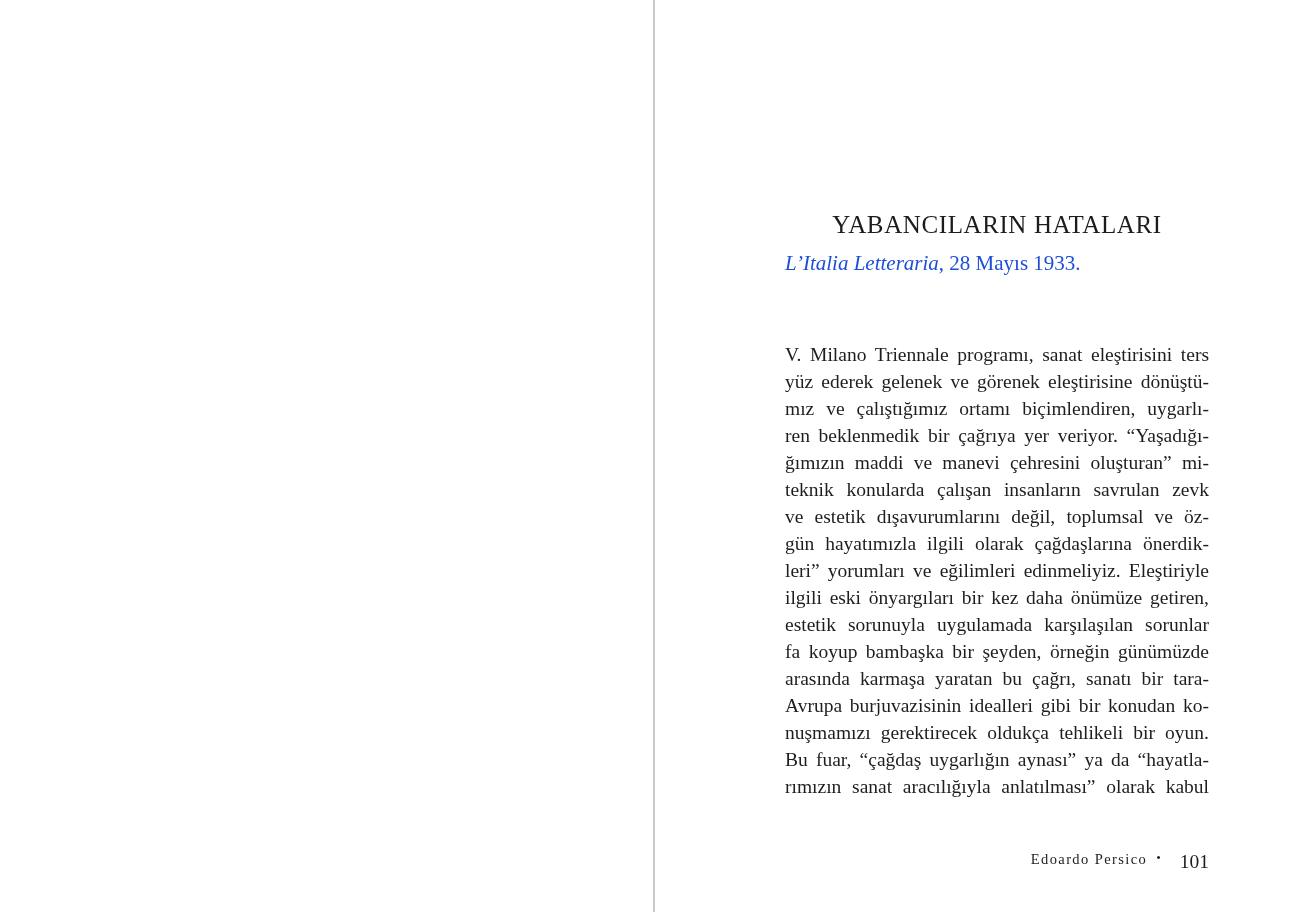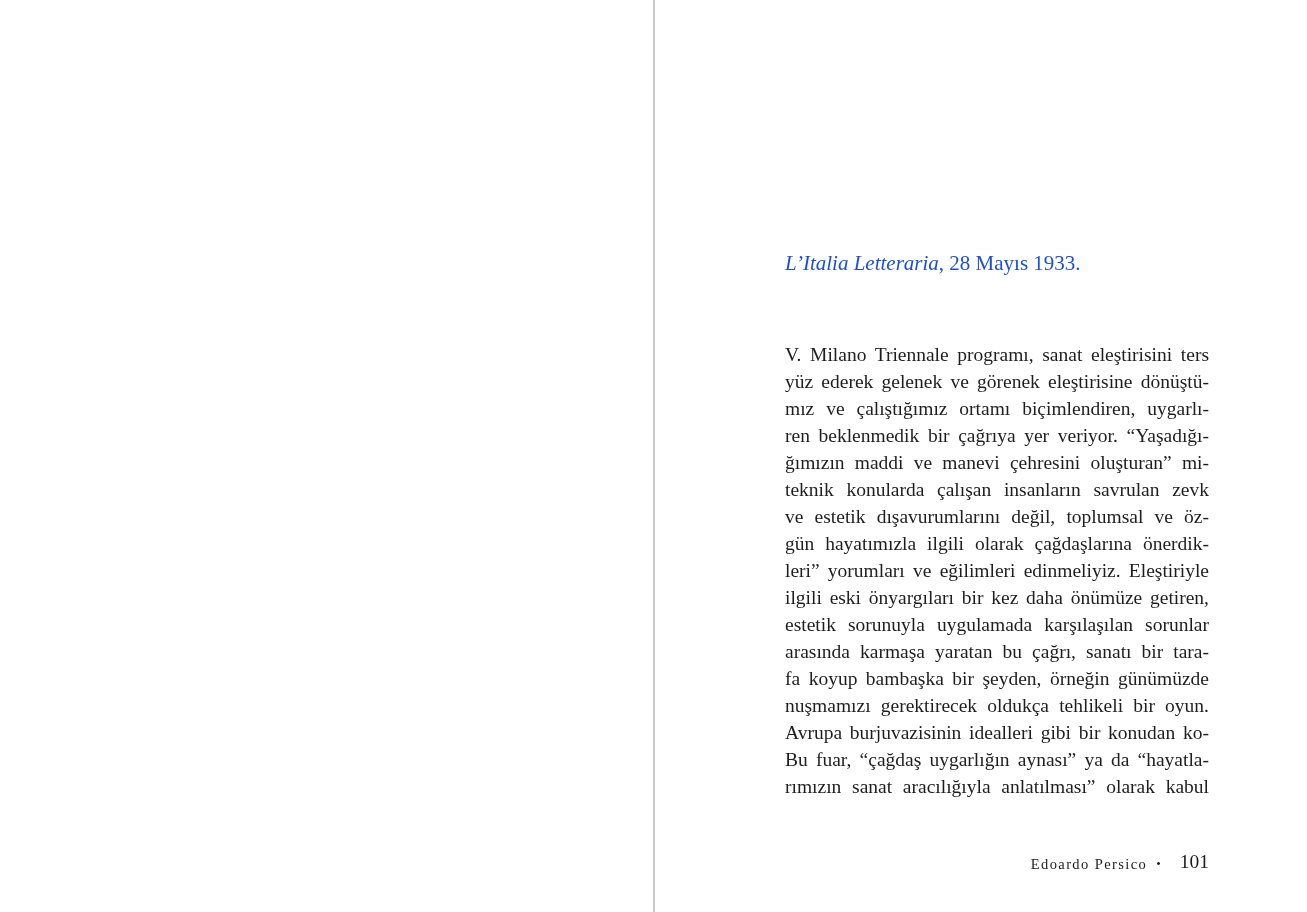--- a/index.html
+++ b/index.html
@@ -67,21 +67,21 @@
     text-align-last: justify;
     overflow: visible;
   }
   .running-footer {
     position: absolute;
     left: 130px;
     top: 851px;
     width: 424px;
     display: flex;
     justify-content: flex-end;
-    align-items: flex-end;
+    align-items: flex-start;
     color: #1c1c1c;
   }
   .footer-author {
     font-size: 14.5px;
     letter-spacing: 1.4px;
   }
   .footer-separator {
     font-size: 13px;
     margin: 0 7px 0 9px;
     position: relative;
@@ -94,41 +94,42 @@
 </style>
 </head>
 <body>
 
 <div class="page page-left"></div>
 
 <div class="gutter-divider"></div>
 
 <div class="page page-right">
 
+  <div class="article-title">YABANCILARIN HATALARI</div>
 
   <div class="article-subtitle">
     <span class="work-title">L’Italia Letteraria</span><span>, 28 Mayıs 1933.</span>
   </div>
 
   <div class="article-body">
     <div class="body-line">V. Milano Triennale programı, sanat eleştirisini ters</div>
     <div class="body-line">yüz ederek gelenek ve görenek eleştirisine dönüştü-</div>
     <div class="body-line">mız ve çalıştığımız ortamı biçimlendiren, uygarlı-</div>
     <div class="body-line">ren beklenmedik bir çağrıya yer veriyor. “Yaşadığı-</div>
     <div class="body-line">ğımızın maddi ve manevi çehresini oluşturan” mi-</div>
     <div class="body-line">teknik konularda çalışan insanların savrulan zevk</div>
     <div class="body-line">ve estetik dışavurumlarını değil, toplumsal ve öz-</div>
     <div class="body-line">gün hayatımızla ilgili olarak çağdaşlarına önerdik-</div>
     <div class="body-line">leri” yorumları ve eğilimleri edinmeliyiz. Eleştiriyle</div>
     <div class="body-line">ilgili eski önyargıları bir kez daha önümüze getiren,</div>
     <div class="body-line">estetik sorunuyla uygulamada karşılaşılan sorunlar</div>
+    <div class="body-line">fa koyup bambaşka bir şeyden, örneğin günümüzde</div>
     <div class="body-line">arasında karmaşa yaratan bu çağrı, sanatı bir tara-</div>
-    <div class="body-line">fa koyup bambaşka bir şeyden, örneğin günümüzde</div>
+    <div class="body-line">Avrupa burjuvazisinin idealleri gibi bir konudan ko-</div>
     <div class="body-line">nuşmamızı gerektirecek oldukça tehlikeli bir oyun.</div>
-    <div class="body-line">Avrupa burjuvazisinin idealleri gibi bir konudan ko-</div>
     <div class="body-line">Bu fuar, “çağdaş uygarlığın aynası” ya da “hayatla-</div>
     <div class="body-line">rımızın sanat aracılığıyla anlatılması” olarak kabul</div>
   </div>
 
   <div class="running-footer">
     <span class="footer-author">Edoardo Persico</span>
     <span class="footer-separator">•</span>
     <span class="footer-page-number">101</span>
   </div>
 

